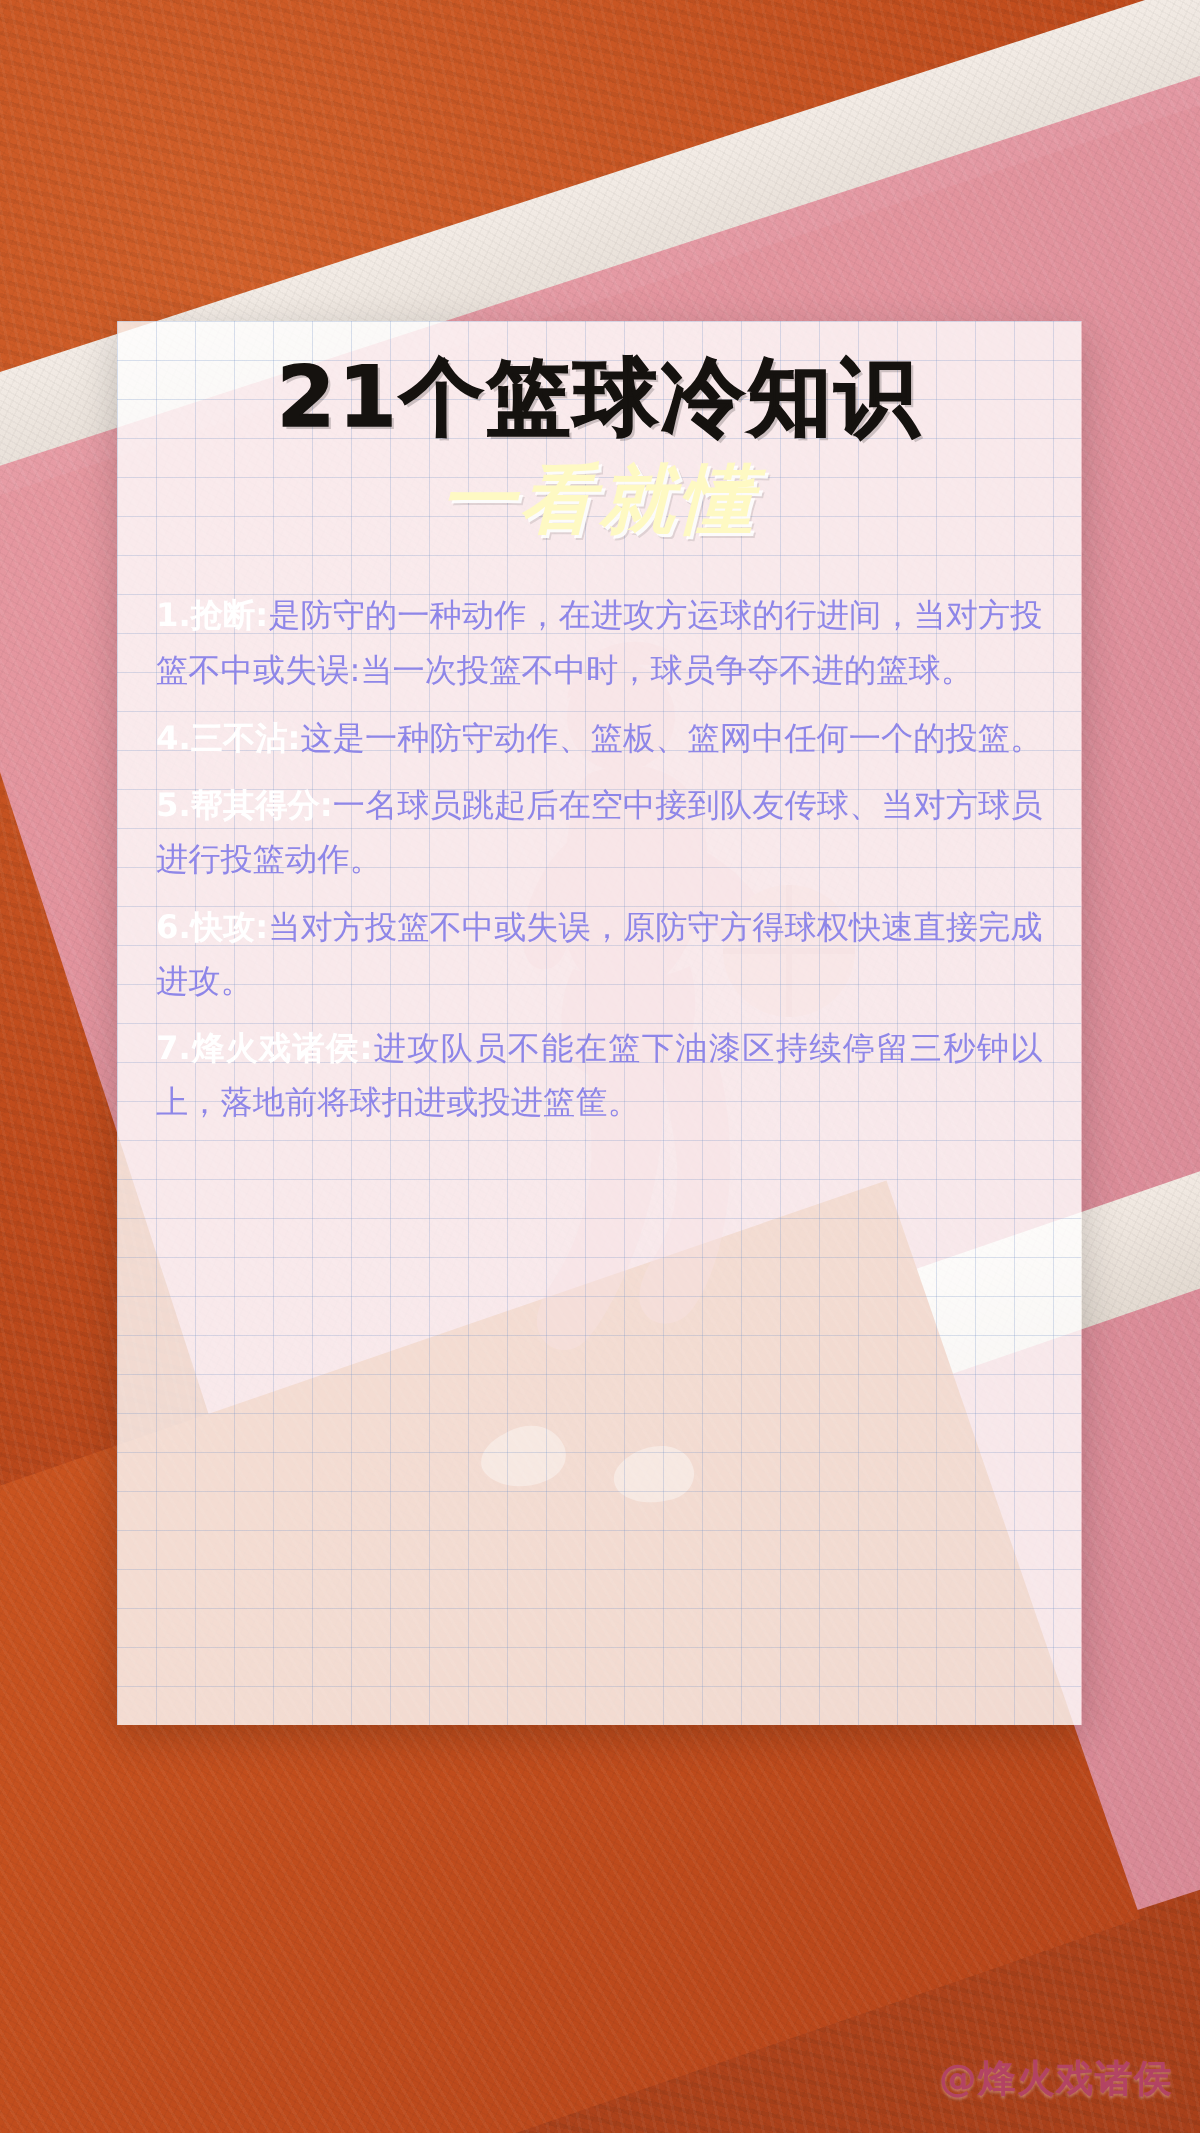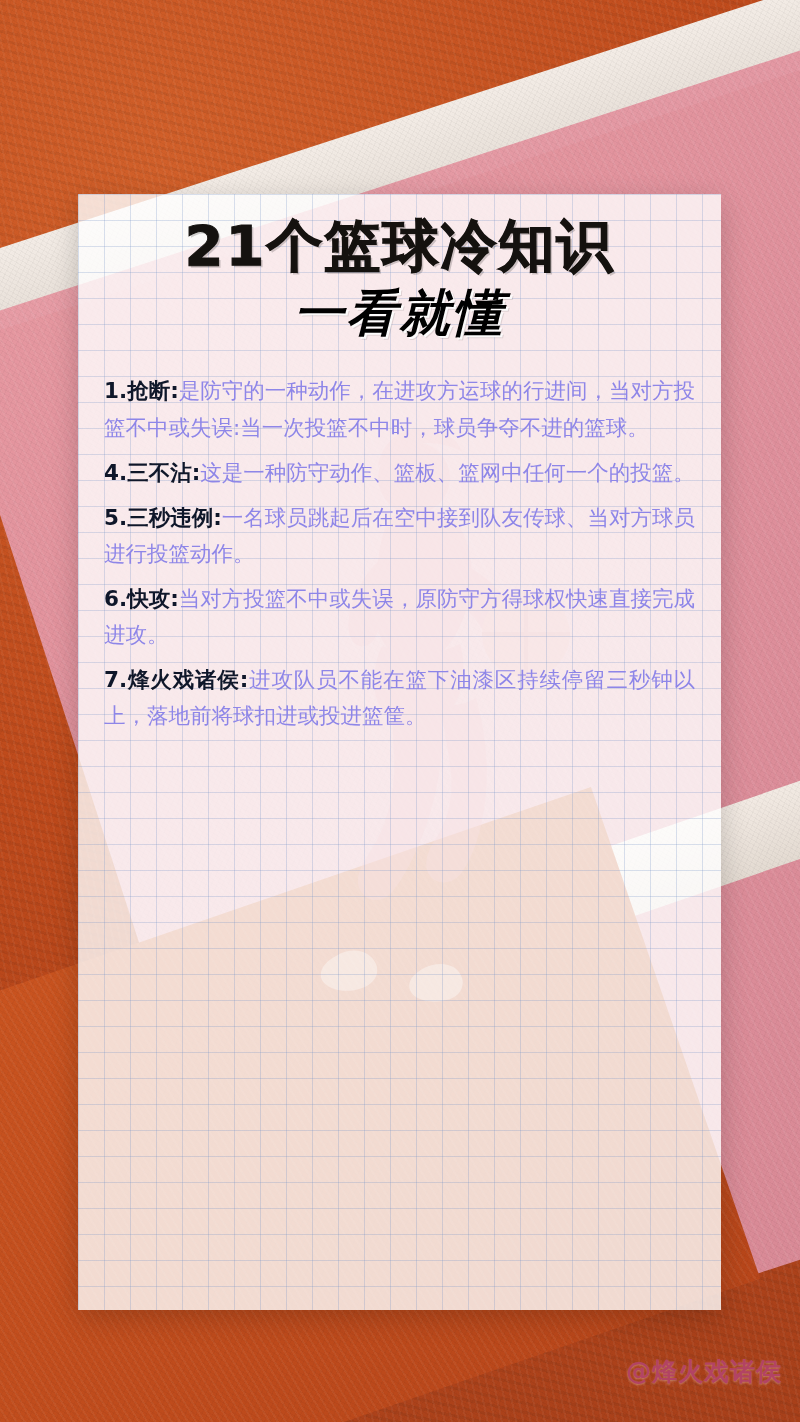--- a/index.html
+++ b/index.html
@@ -95,23 +95,23 @@
     width: 400px;
     height: 680px;
     opacity: 0.42;
     pointer-events: none;
   }
 
   
   .card {
     position: absolute;
     left: 78px;
-    top: 194px;
+    top: 214px;
     width: 643px;
-    height: 1116px;
+    height: 936px;
     background: rgba(255,255,255,0.80);
     box-shadow: 0 8px 26px rgba(0,0,0,0.18);
     overflow: hidden;
   }
   .card-grid {
     position: absolute;
     inset: 0;
     background-image:
       linear-gradient(to right, rgba(120,150,200,0.28) 1px, transparent 1px),
       linear-gradient(to bottom, rgba(120,150,200,0.28) 1px, transparent 1px);
@@ -135,44 +135,44 @@
     -webkit-text-stroke: 1px #15120f;
     text-shadow: 2px 2px 0 rgba(0,0,0,0.18);
   }
   .title-sub {
     text-align: center;
     font-family: "DejaVu Sans", sans-serif;
     font-weight: bold;
     font-style: italic;
     font-size: 50px;
     letter-spacing: 3px;
-    color: #000000;
+    color: #fef9c3;
     margin-top: 4px;
     text-shadow: 2px 2px 0 rgba(255,255,255,0.9), 3px 3px 0 rgba(0,0,0,0.10);
   }
   .items {
     margin-top: 26px;
   }
   .item {
     font-family: "DejaVu Sans", sans-serif;
     font-size: 21.5px;
     line-height: 1.68;
     color: #8e86e8;
     margin-bottom: 9px;
     text-align: justify;
   }
   .item b {
-    color: #0f172a;
+    color: #ffffff;
     font-weight: bold;
   }
   
   .watermark {
     position: absolute;
     right: 18px;
-    bottom: 34px;
+    bottom: 20px;
     font-family: "DejaVu Sans", sans-serif;
     font-size: 25px;
     font-weight: bold;
     color: #b4446a;
     opacity: 0.92;
     letter-spacing: 1px;
     text-shadow: 0 1px 2px rgba(255,255,255,0.35);
   }
 </style>
 </head>
@@ -221,21 +221,21 @@
       <div class="title-sub">一看就懂</div>
 
       <div class="items">
         <div class="item">
           <b><span>1.</span><span>抢断:</span></b><span>是防守的一种动作，在进攻方运球的行进间，当对方投篮不中或失误:当一次投篮不中时，球员争夺不进的篮球。</span>
         </div>
         <div class="item">
           <b><span>4.</span><span>三不沾:</span></b><span>这是一种防守动作、篮板、篮网中任何一个的投篮。</span>
         </div>
         <div class="item">
-          <b><span>5.</span><span>三秒违例:</span></b><span>一名球员跳起后在空中接到队友传球、当对方球员进行投篮动作。</span>
+          <b><span>5.</span><span>帮其得分:</span></b><span>一名球员跳起后在空中接到队友传球、当对方球员进行投篮动作。</span>
         </div>
         <div class="item">
           <b><span>6.</span><span>快攻:</span></b><span>当对方投篮不中或失误，原防守方得球权快速直接完成进攻。</span>
         </div>
         <div class="item">
           <b><span>7.</span><span>烽火戏诸侯:</span></b><span>进攻队员不能在篮下油漆区持续停留三秒钟以上，落地前将球扣进或投进篮筐。</span>
         </div>
       </div>
     </div>
   </div>

